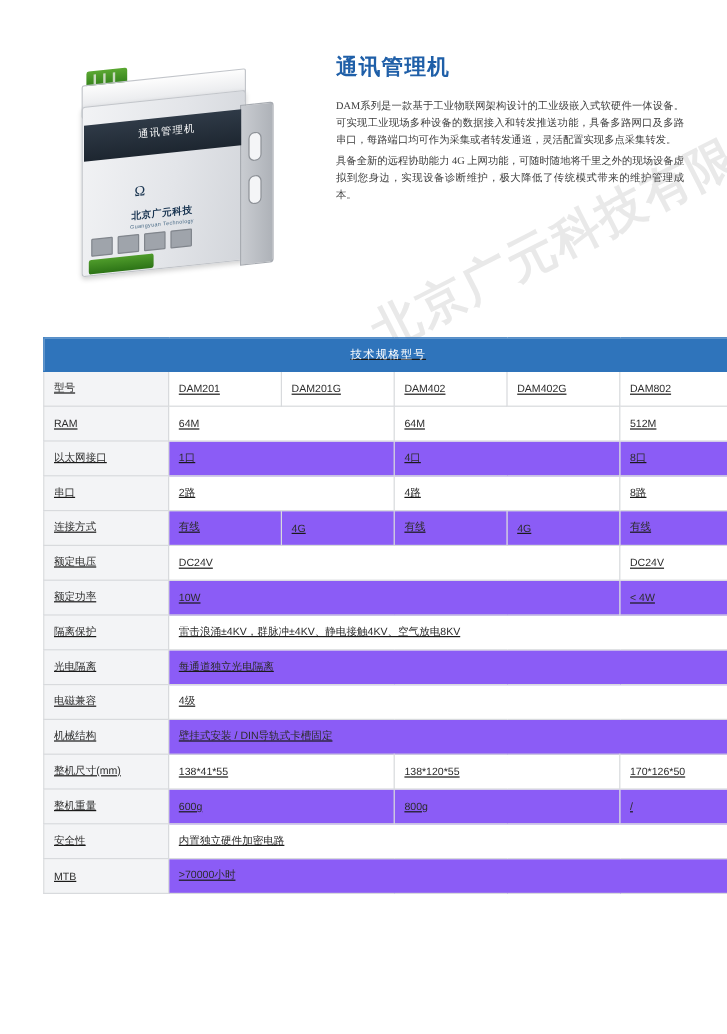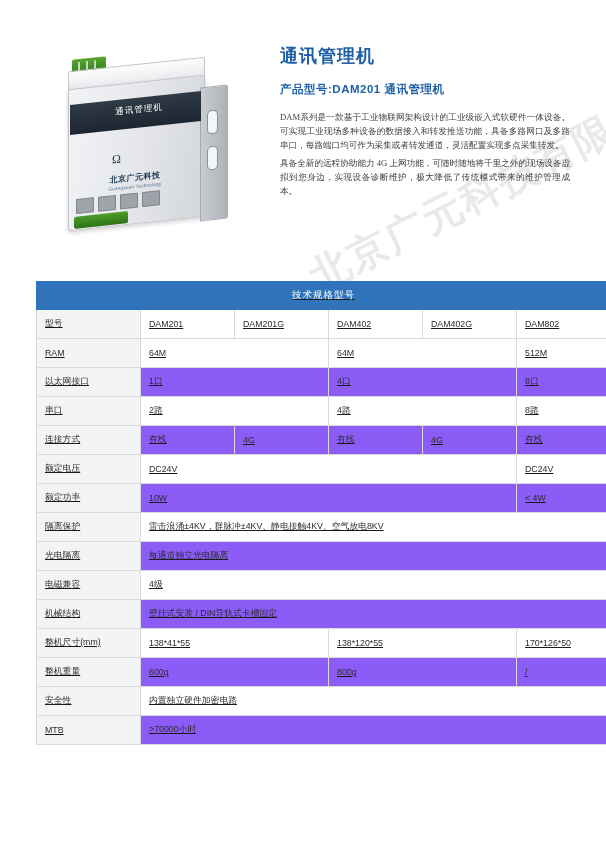--- a/index.html
+++ b/index.html
@@ -317,21 +317,20 @@
           <span></span>
           <span></span>
           <span></span>
         </div>
         <div class="dev-green2"></div>
       </div>
     </div>
 
     <div class="top-text">
       <h1 class="prod-title">通讯管理机</h1>
-      <div class="prod-model">产品型号:DAM201 通讯管理机</div>
       <div class="prod-desc">
         <p>DAM系列是一款基于工业物联网架构设计的工业级嵌入式软硬件一体设备。可实现工业现场多种设备的数据接入和转发推送功能，具备多路网口及多路串口，每路端口均可作为采集或者转发通道，灵活配置实现多点采集转发。</p>
         <p>具备全新的远程协助能力 4G 上网功能，可随时随地将千里之外的现场设备虚拟到您身边，实现设备诊断维护，极大降低了传统模式带来的维护管理成本。</p>
       </div>
     </div>
   </div>
 
   <div class="table-wrap">
     <table class="spec">
       <colgroup>

